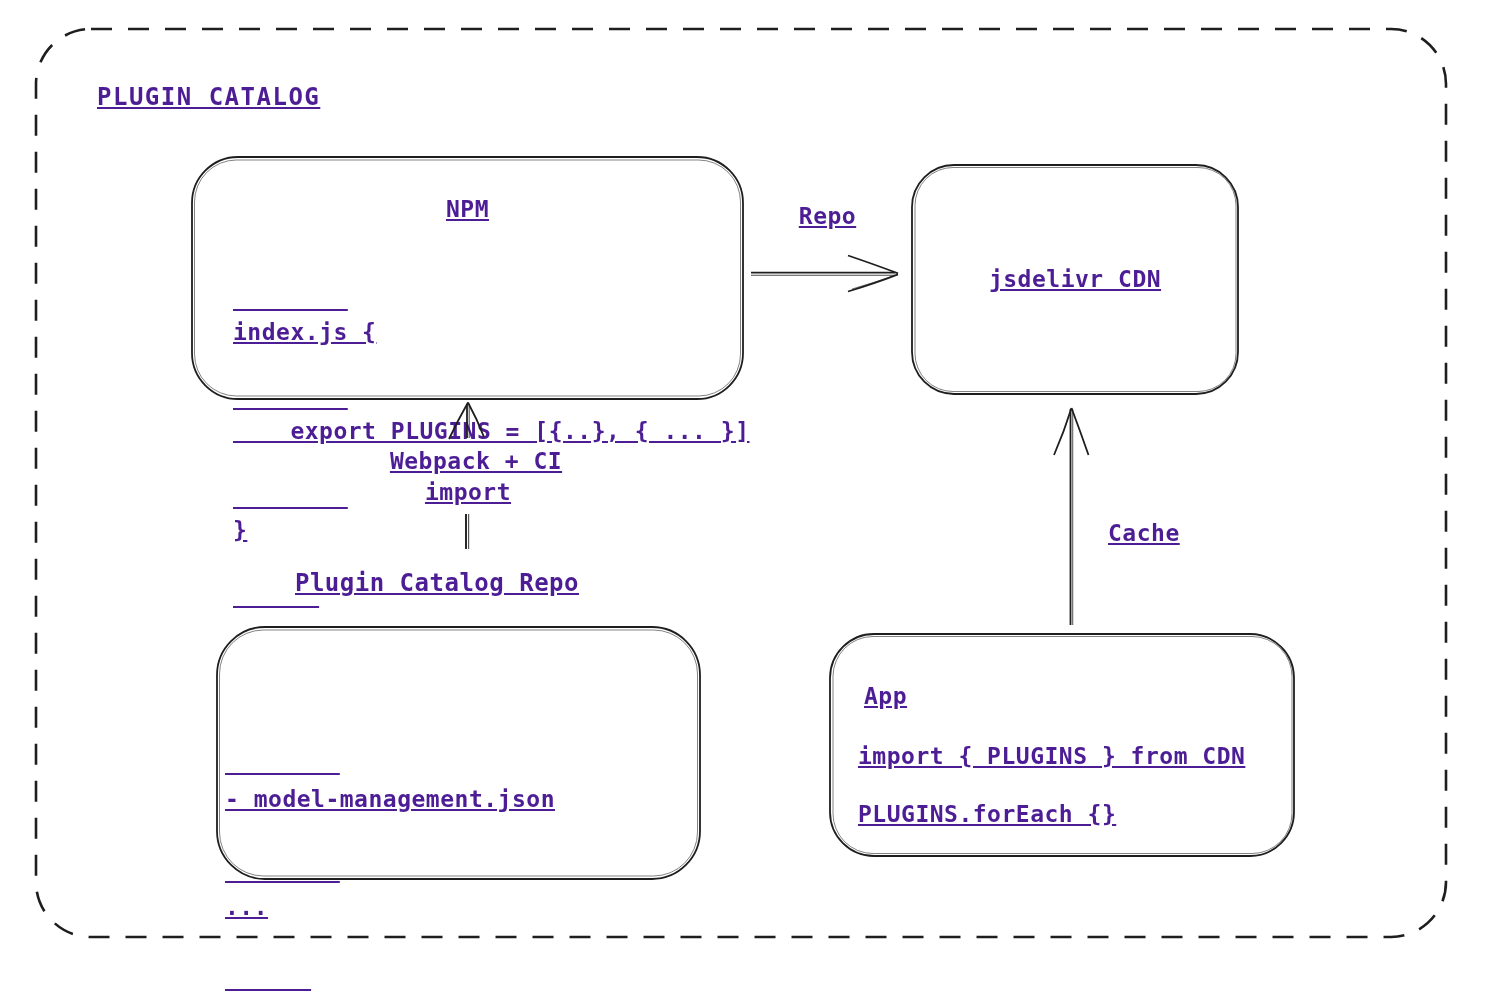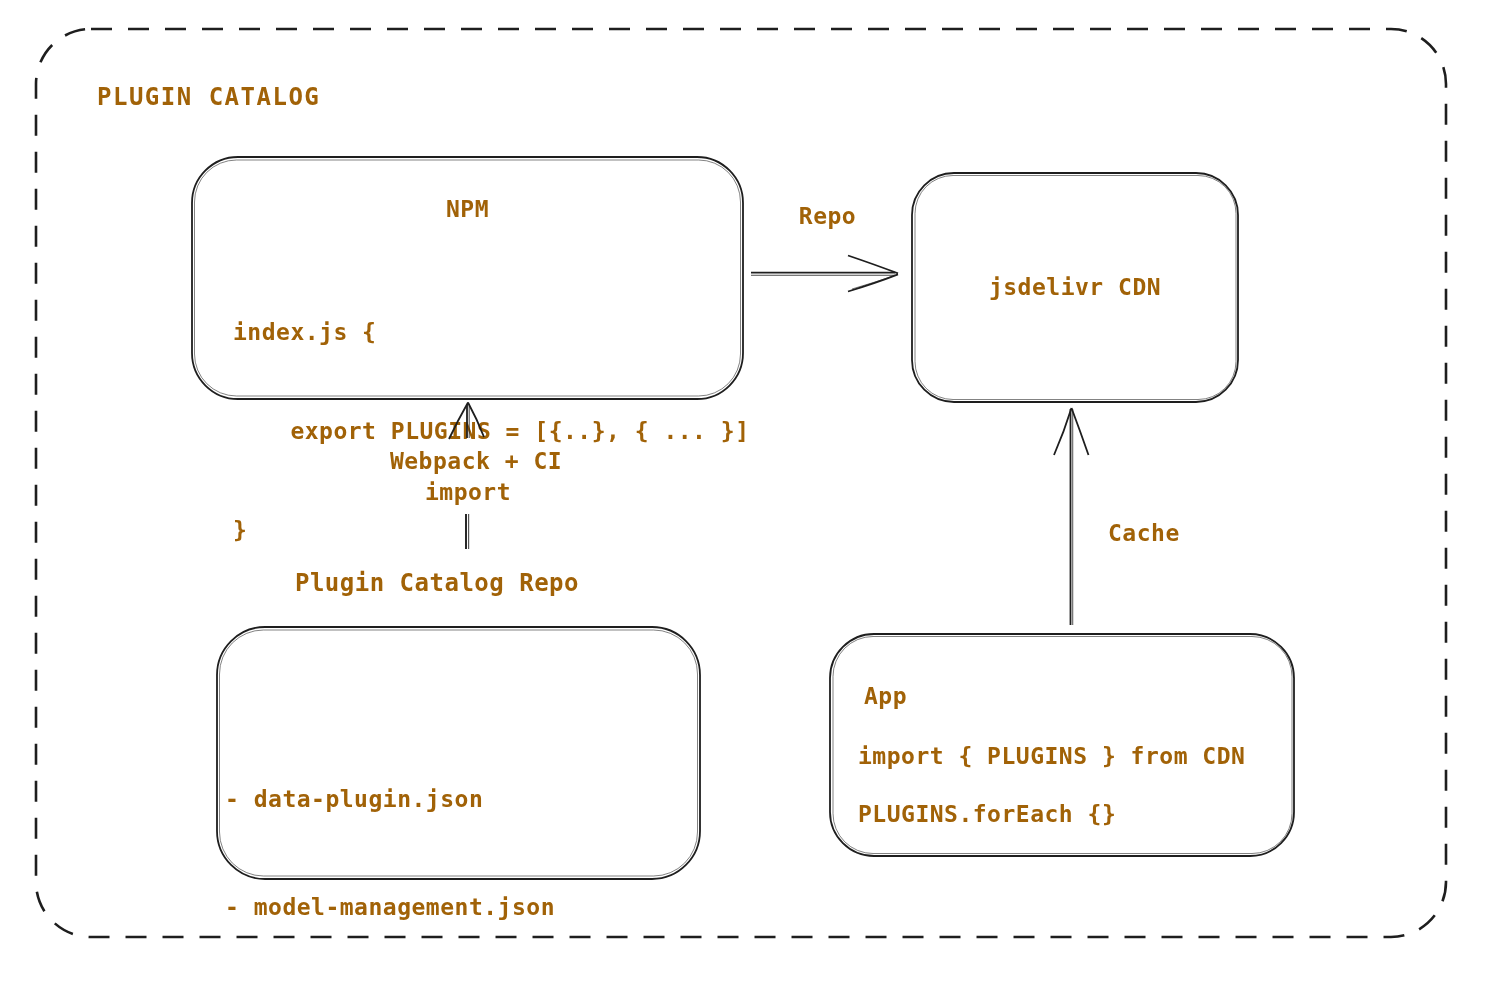--- a/index.html
+++ b/index.html
@@ -19,40 +19,41 @@
     background: #ffffff;
   }
   .abs { position: absolute; }
   .label {
     position: absolute;
     font-size: 23px;
     line-height: 1.25;
     font-weight: 600;
     letter-spacing: 0.5px;
     white-space: pre;
-    color: #a16207;
+    color: #4c1d95;
+    text-decoration: underline;
   }
   .center { text-align: center; }
   .diagram-title {
     left: 97px; top: 82px;
     font-size: 24px;
     letter-spacing: 1.5px;
   }
   .node { position: absolute; }
   .node svg.border { position: absolute; left: 0; top: 0; }
   .node-inner { position: absolute; left: 0; top: 0; width: 100%; height: 100%; }
   .code-line { white-space: pre; }
 
   
   .npm { left: 190px; top: 155px; width: 555px; height: 246px; }
   .npm .node-title { position: absolute; left: 0; top: 40px; width: 100%; text-align: center; }
   .npm .code { position: absolute; left: 31px; top: 95px; line-height: 33px; margin-left: 12px; }
 
   
-  .cdn { left: 910px; top: 171px; width: 330px; height: 233px; }
+  .cdn { left: 910px; top: 163px; width: 330px; height: 233px; }
   .cdn .node-title { position: absolute; left: 0; top: 0; width: 100%; height: 100%;
                      display: flex; align-items: center; justify-content: center; }
 
   
   .repo { left: 215px; top: 625px; width: 487px; height: 256px; }
   .repo .files { position: absolute; left: 10px; top: 84px; line-height: 36px; }
 
   
   .app { left: 828px; top: 632px; width: 468px; height: 226px; }
   .app .app-title  { position: absolute; left: 36px; top: 50px; }
@@ -127,21 +128,20 @@
   </svg>
 
   <div class="label center repo-title">Plugin Catalog Repo</div>
   <div class="node repo">
     <svg class="border" width="487" height="256" viewBox="0 0 487 256">
       <rect x="2" y="2" width="483" height="252" rx="48" fill="#ffffff" stroke="#1e1e1e" stroke-width="1.8"></rect>
       <rect x="4.5" y="5" width="478" height="246" rx="44" fill="none" stroke="#1e1e1e" stroke-width="1" opacity="0.55"></rect>
     </svg>
     <div class="node-inner">
       <div class="label files">
-        <div class="code-line">- data-plugin.json</div>
         <div class="code-line">- model-management.json</div>
         <div class="code-line">...</div>
       </div>
     </div>
   </div>
 
   <svg class="abs" width="60" height="226" viewBox="0 0 60 226" style="left:1042px;top:404px;">
     <path d="M28.5 5 V221" fill="none" stroke="#1e1e1e" stroke-width="1.8"></path>
     <path d="M30.7 5 V221" fill="none" stroke="#1e1e1e" stroke-width="1.1" opacity="0.7"></path>
     <path d="M29.5 4 Q22 28 12 51" fill="none" stroke="#1e1e1e" stroke-width="1.8"></path>

